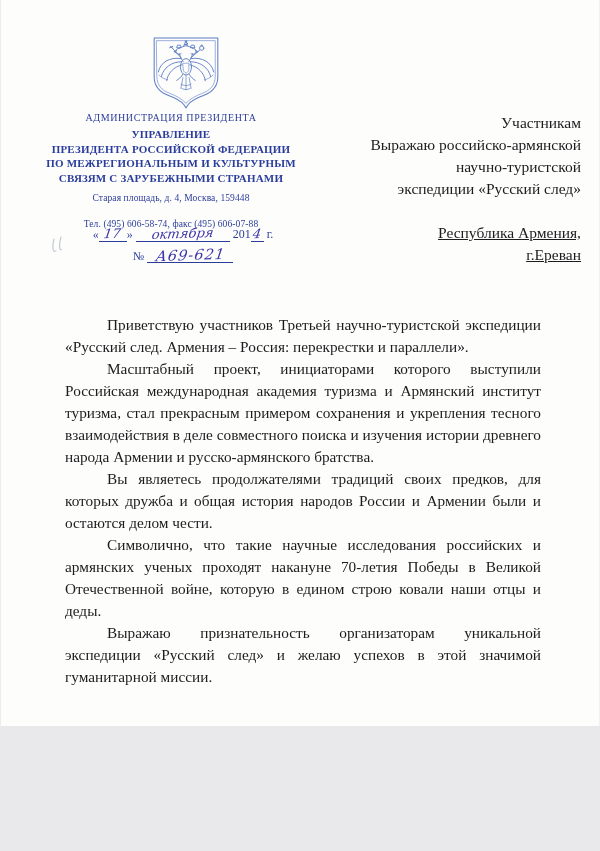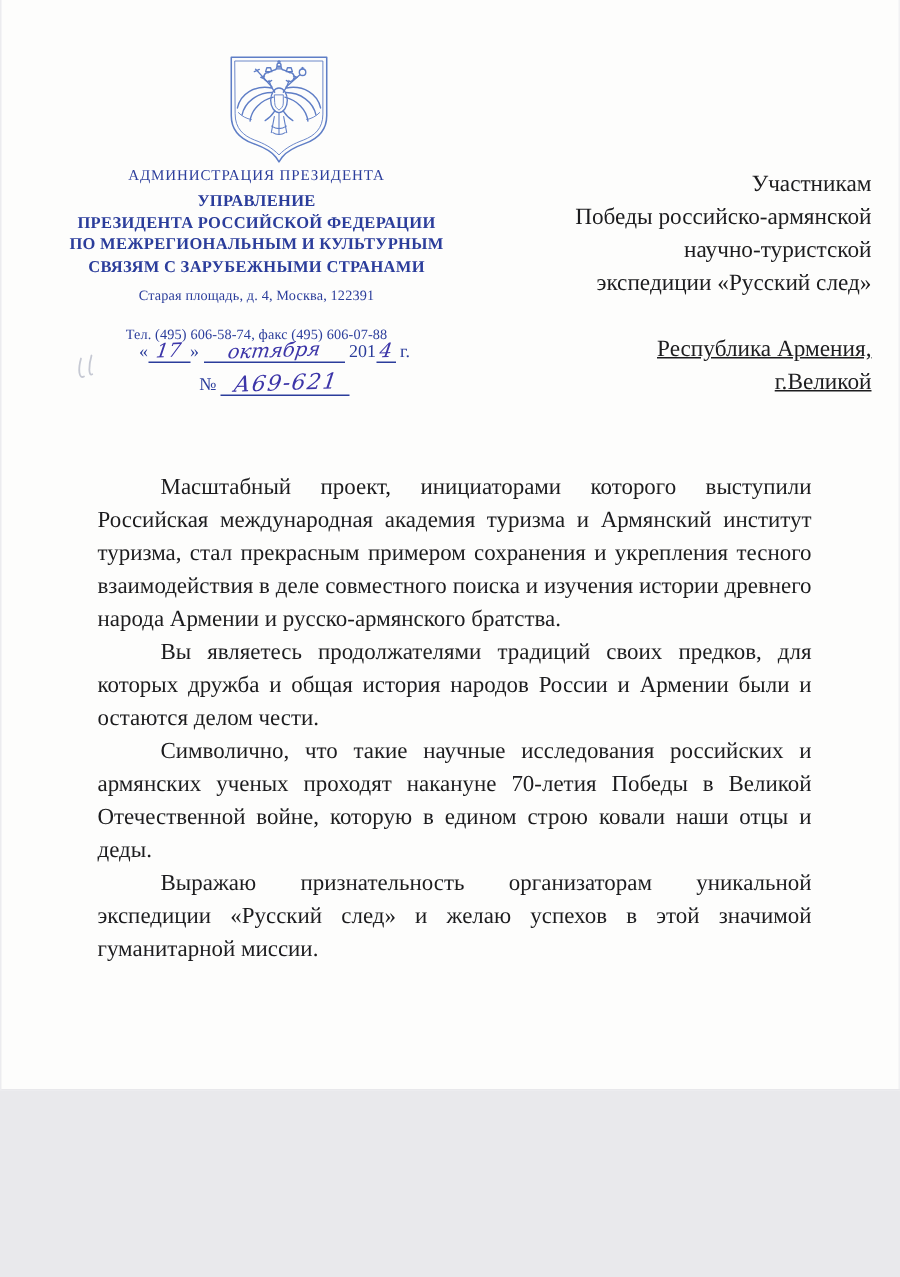--- a/index.html
+++ b/index.html
@@ -87,21 +87,21 @@
   </div>
 
   <div class="lh">
     <div class="org">АДМИНИСТРАЦИЯ  ПРЕЗИДЕНТА</div>
     <div class="dept">
       <div>УПРАВЛЕНИЕ</div>
       <div>ПРЕЗИДЕНТА РОССИЙСКОЙ ФЕДЕРАЦИИ</div>
       <div>ПО МЕЖРЕГИОНАЛЬНЫМ И КУЛЬТУРНЫМ</div>
       <div>СВЯЗЯМ С ЗАРУБЕЖНЫМИ СТРАНАМИ</div>
     </div>
-    <div class="addr">Старая площадь, д. 4, Москва, 122391</div>
+    <div class="addr">Старая площадь, д. 4, Москва, 159448</div>
     <div class="addr" style="margin-top:14px">Тел. (495) 606-58-74, факс (495) 606-07-88</div>
   </div>
 
   <div class="pencil-mark">
     <svg viewBox="0 0 18 24" width="18" height="24" fill="none" stroke="currentColor" stroke-width="1.2" stroke-linecap="round">
       <path d="M4,3 C2,10 2.5,17 6,15"></path>
       <path d="M11,1 C9,8 9,15 11.5,13.5"></path>
     </svg>
   </div>
 
@@ -113,31 +113,32 @@
   </div>
 
   <div class="numline">
     <span>№</span>
     <span class="u u-num"><span class="hand hand-num">А69-621</span></span>
   </div>
 
   <div class="addressee">
     <div>
         <div>Участникам</div>
-        <div>Победы российско-армянской</div>
+        <div>Выражаю российско-армянской</div>
         <div>научно-туристской</div>
         <div>экспедиции «Русский след»</div>
       </div>
     <div class="loc">
         <div>Республика Армения,</div>
-        <div>г.Великой</div>
+        <div>г.Ереван</div>
       </div>
   </div>
 
   <div class="body-text">
+      <p class="para">Приветствую участников Третьей научно-туристской экспедиции «Русский след. Армения – Россия: перекрестки и параллели».</p>
       <p class="para">Масштабный проект, инициаторами которого выступили Российская международная академия туризма и Армянский институт туризма, стал прекрасным примером сохранения и укрепления тесного взаимодействия в деле совместного поиска и изучения истории древнего народа Армении и русско-армянского братства.</p>
       <p class="para">Вы являетесь продолжателями традиций своих предков, для которых дружба и общая история народов России и Армении были и остаются делом чести.</p>
       <p class="para">Символично, что такие научные исследования российских и армянских ученых проходят накануне 70-летия Победы в Великой Отечественной войне, которую в едином строю ковали наши отцы и деды.</p>
       <p class="para">Выражаю признательность организаторам уникальной экспедиции «Русский след» и желаю успехов в этой значимой гуманитарной миссии.</p>
     </div>
 
   <div class="sig-title">Начальник Управления</div>
 
   <div class="sig-stroke">
     <svg viewBox="0 0 130 132" width="130" height="132" fill="none" stroke="currentColor" stroke-width="2.1" stroke-linecap="round" stroke-linejoin="round">

